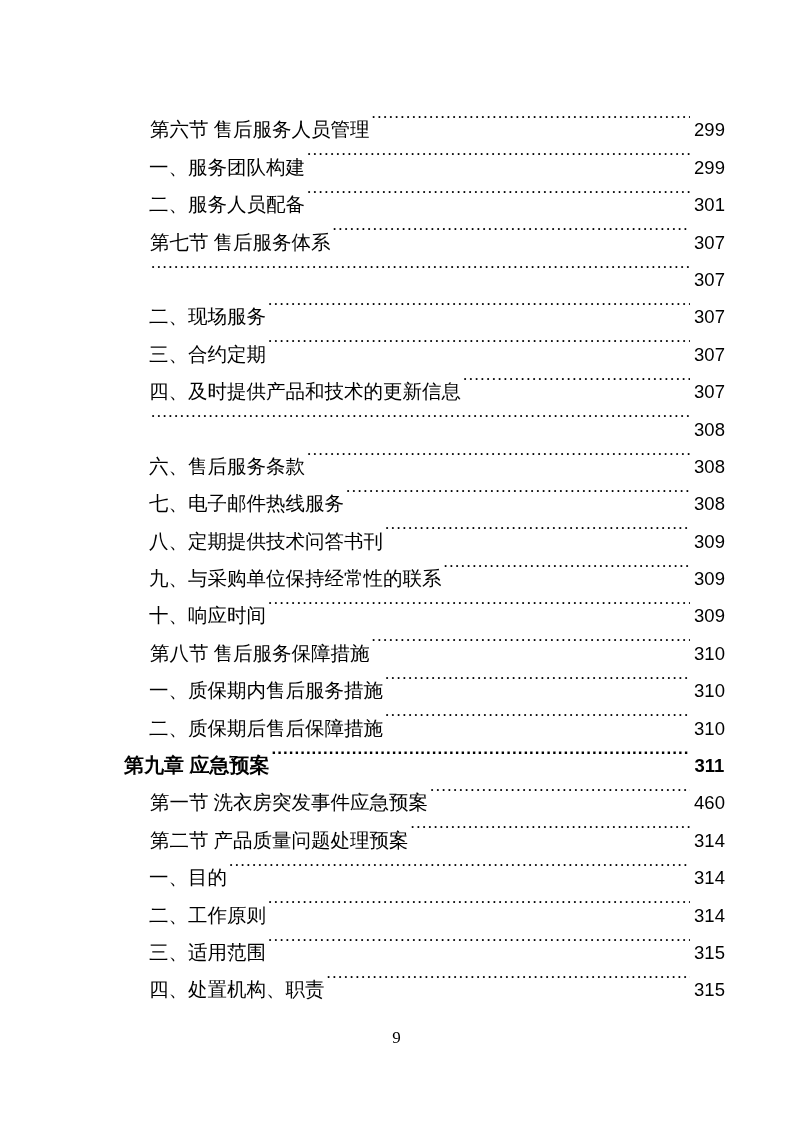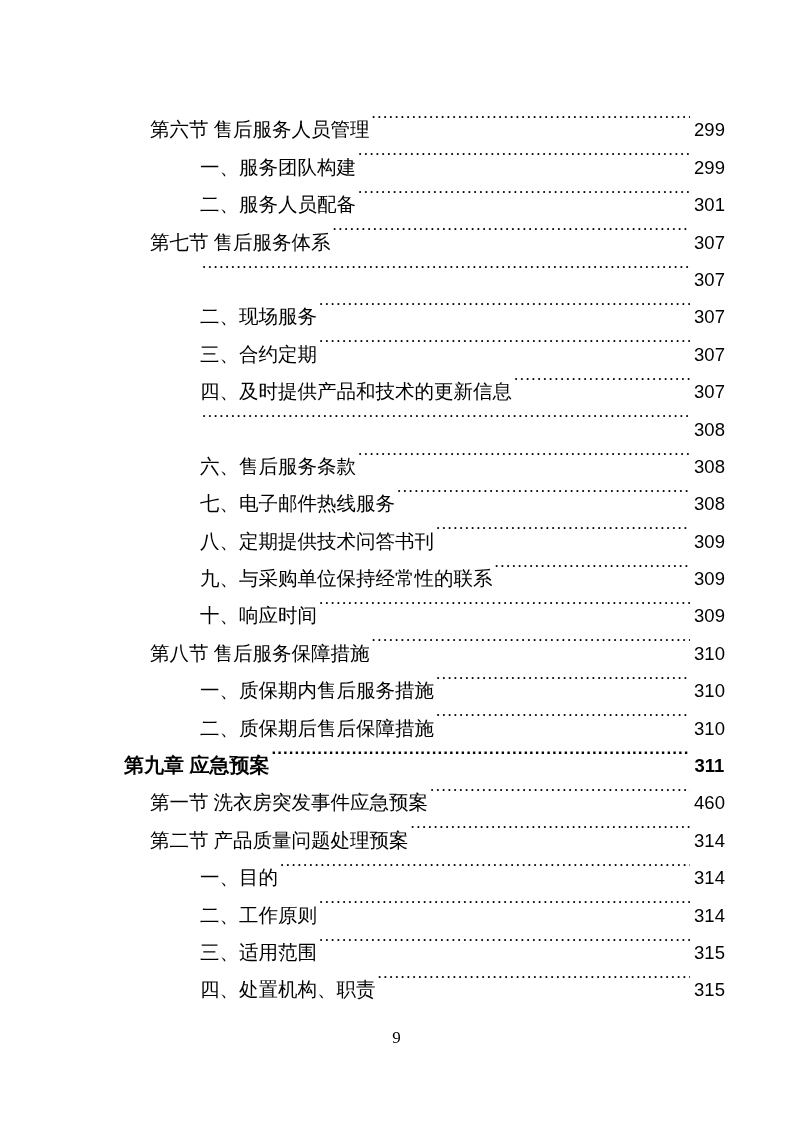--- a/index.html
+++ b/index.html
@@ -33,21 +33,21 @@
     line-height: 37.4px;
     white-space: nowrap;
   }
   .row.level-chapter {
     font-weight: bold;
     font-family: "Liberation Sans", "DejaVu Sans", sans-serif;
     font-size: 20px;
     margin-left: 8px;
   }
   .row.level-section { margin-left: 34px; }
-  .row.level-item    { margin-left: 84px; }
+  .row.level-item    { margin-left: 33px; }
   .label {
     flex: 0 0 auto;
   }
   .leader {
     flex: 1 1 auto;
     overflow: hidden;
     position: relative;
     margin: 0 3px 0 2px;
     height: 37.4px;
   }

